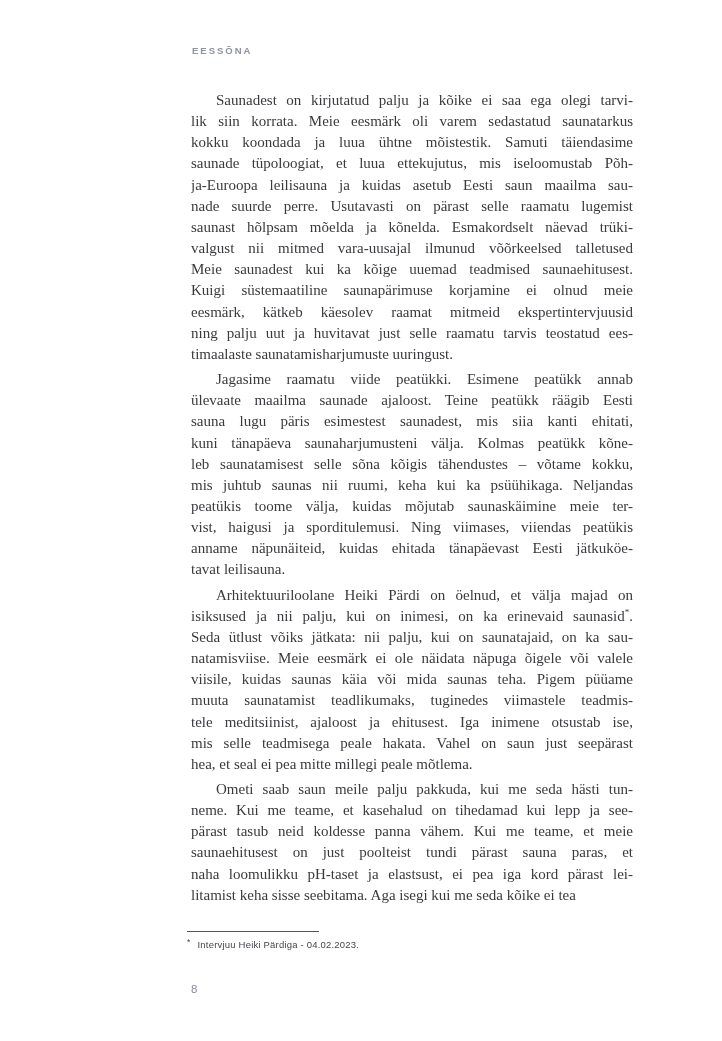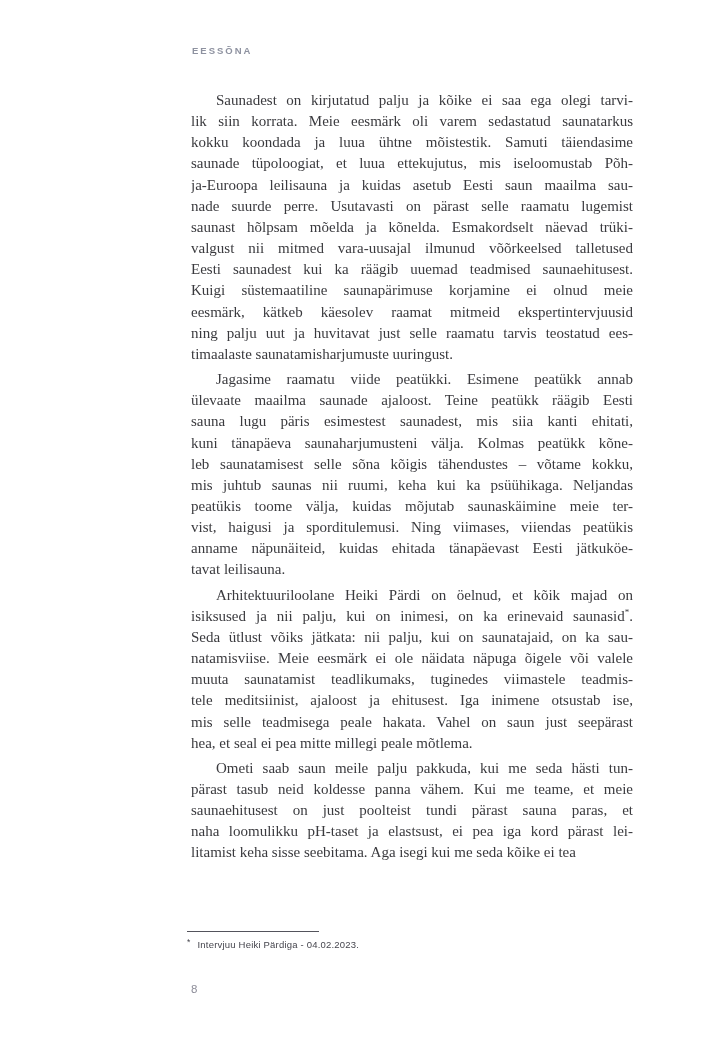--- a/index.html
+++ b/index.html
@@ -88,50 +88,52 @@
   <div class="body-text">
       <div class="para">
         <div class="line first">Saunadest on kirjutatud palju ja kõike ei saa ega olegi tarvi-</div>
         <div class="line">lik siin korrata. Meie eesmärk oli varem sedastatud saunatarkus</div>
         <div class="line">kokku koondada ja luua ühtne mõistestik. Samuti täiendasime</div>
         <div class="line">saunade tüpoloogiat, et luua ettekujutus, mis iseloomustab Põh-</div>
         <div class="line">ja-Euroopa leilisauna ja kuidas asetub Eesti saun maailma sau-</div>
         <div class="line">nade suurde perre. Usutavasti on pärast selle raamatu lugemist</div>
         <div class="line">saunast hõlpsam mõelda ja kõnelda. Esmakordselt näevad trüki-</div>
         <div class="line">valgust nii mitmed vara-uusajal ilmunud võõrkeelsed talletused</div>
-        <div class="line">Eesti saunadest kui ka räägib uuemad teadmised saunaehitusest.</div>
+        <div class="line">Meie saunadest kui ka kõige uuemad teadmised saunaehitusest.</div>
         <div class="line">Kuigi süstemaatiline saunapärimuse korjamine ei olnud meie</div>
         <div class="line">eesmärk, kätkeb käesolev raamat mitmeid ekspertintervjuusid</div>
         <div class="line">ning palju uut ja huvitavat just selle raamatu tarvis teostatud ees-</div>
         <div class="line last">timaalaste saunatamisharjumuste uuringust.</div>
       </div>
       <div class="para">
         <div class="line first">Jagasime raamatu viide peatükki. Esimene peatükk annab</div>
         <div class="line">ülevaate maailma saunade ajaloost. Teine peatükk räägib Eesti</div>
         <div class="line">sauna lugu päris esimestest saunadest, mis siia kanti ehitati,</div>
         <div class="line">kuni tänapäeva saunaharjumusteni välja. Kolmas peatükk kõne-</div>
         <div class="line">leb saunatamisest selle sõna kõigis tähendustes – võtame kokku,</div>
         <div class="line">mis juhtub saunas nii ruumi, keha kui ka psüühikaga. Neljandas</div>
         <div class="line">peatükis toome välja, kuidas mõjutab saunaskäimine meie ter-</div>
         <div class="line">vist, haigusi ja sporditulemusi. Ning viimases, viiendas peatükis</div>
         <div class="line">anname näpunäiteid, kuidas ehitada tänapäevast Eesti jätkuköe-</div>
         <div class="line last">tavat leilisauna.</div>
       </div>
       <div class="para">
-        <div class="line first">Arhitektuuriloolane Heiki Pärdi on öelnud, et kõik majad on</div>
+        <div class="line first">Arhitektuuriloolane Heiki Pärdi on öelnud, et välja majad on</div>
         <div class="line">isiksused ja nii palju, kui on inimesi, on ka erinevaid saunasid<sup class="fn-ref">*</sup>.</div>
         <div class="line">Seda ütlust võiks jätkata: nii palju, kui on saunatajaid, on ka sau-</div>
         <div class="line">natamisviise. Meie eesmärk ei ole näidata näpuga õigele või valele</div>
+        <div class="line">viisile, kuidas saunas käia või mida saunas teha. Pigem püüame</div>
         <div class="line">muuta saunatamist teadlikumaks, tuginedes viimastele teadmis-</div>
         <div class="line">tele meditsiinist, ajaloost ja ehitusest. Iga inimene otsustab ise,</div>
         <div class="line">mis selle teadmisega peale hakata. Vahel on saun just seepärast</div>
         <div class="line last">hea, et seal ei pea mitte millegi peale mõtlema.</div>
       </div>
       <div class="para">
         <div class="line first">Ometi saab saun meile palju pakkuda, kui me seda hästi tun-</div>
+        <div class="line">neme. Kui me teame, et kasehalud on tihedamad kui lepp ja see-</div>
         <div class="line">pärast tasub neid koldesse panna vähem. Kui me teame, et meie</div>
         <div class="line">saunaehitusest on just poolteist tundi pärast sauna paras, et</div>
         <div class="line">naha loomulikku pH-taset ja elastsust, ei pea iga kord pärast lei-</div>
         <div class="line last">litamist keha sisse seebitama. Aga isegi kui me seda kõike ei tea</div>
       </div>
     </div>
 
   <div class="footnote-rule"></div>
 
   <div class="footnote">

